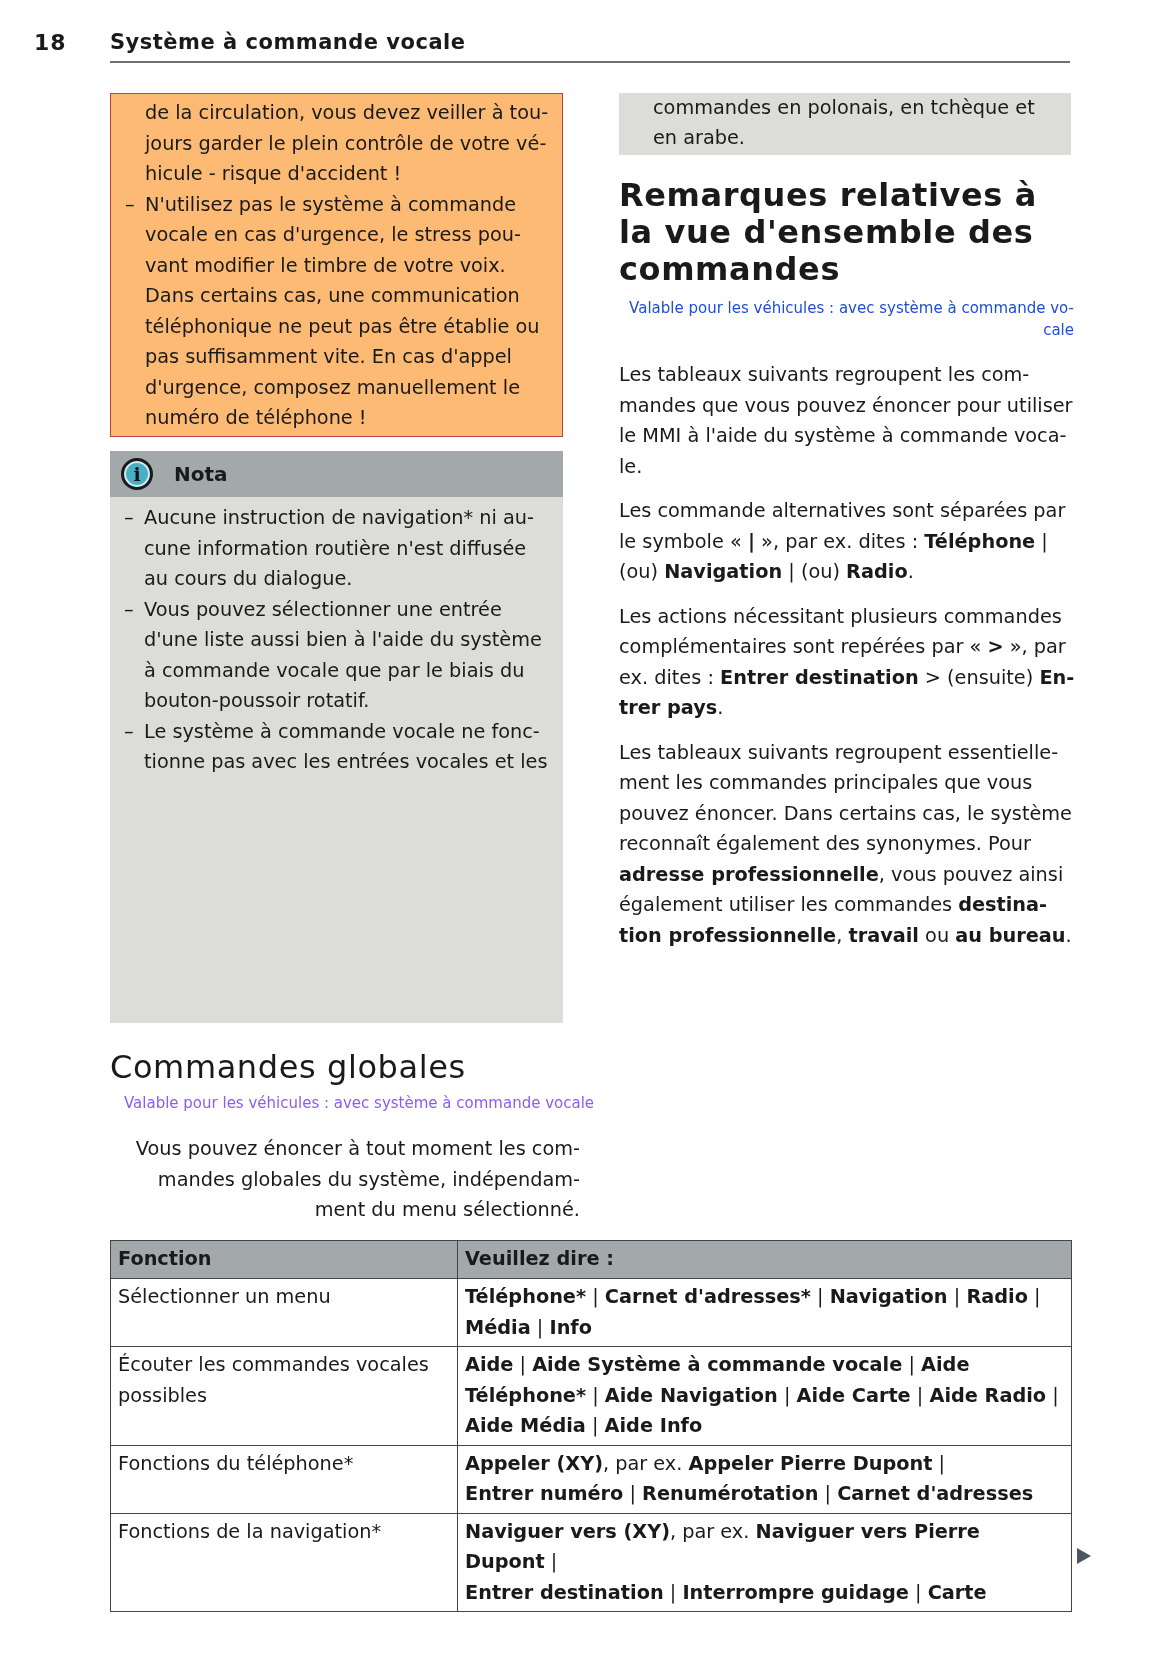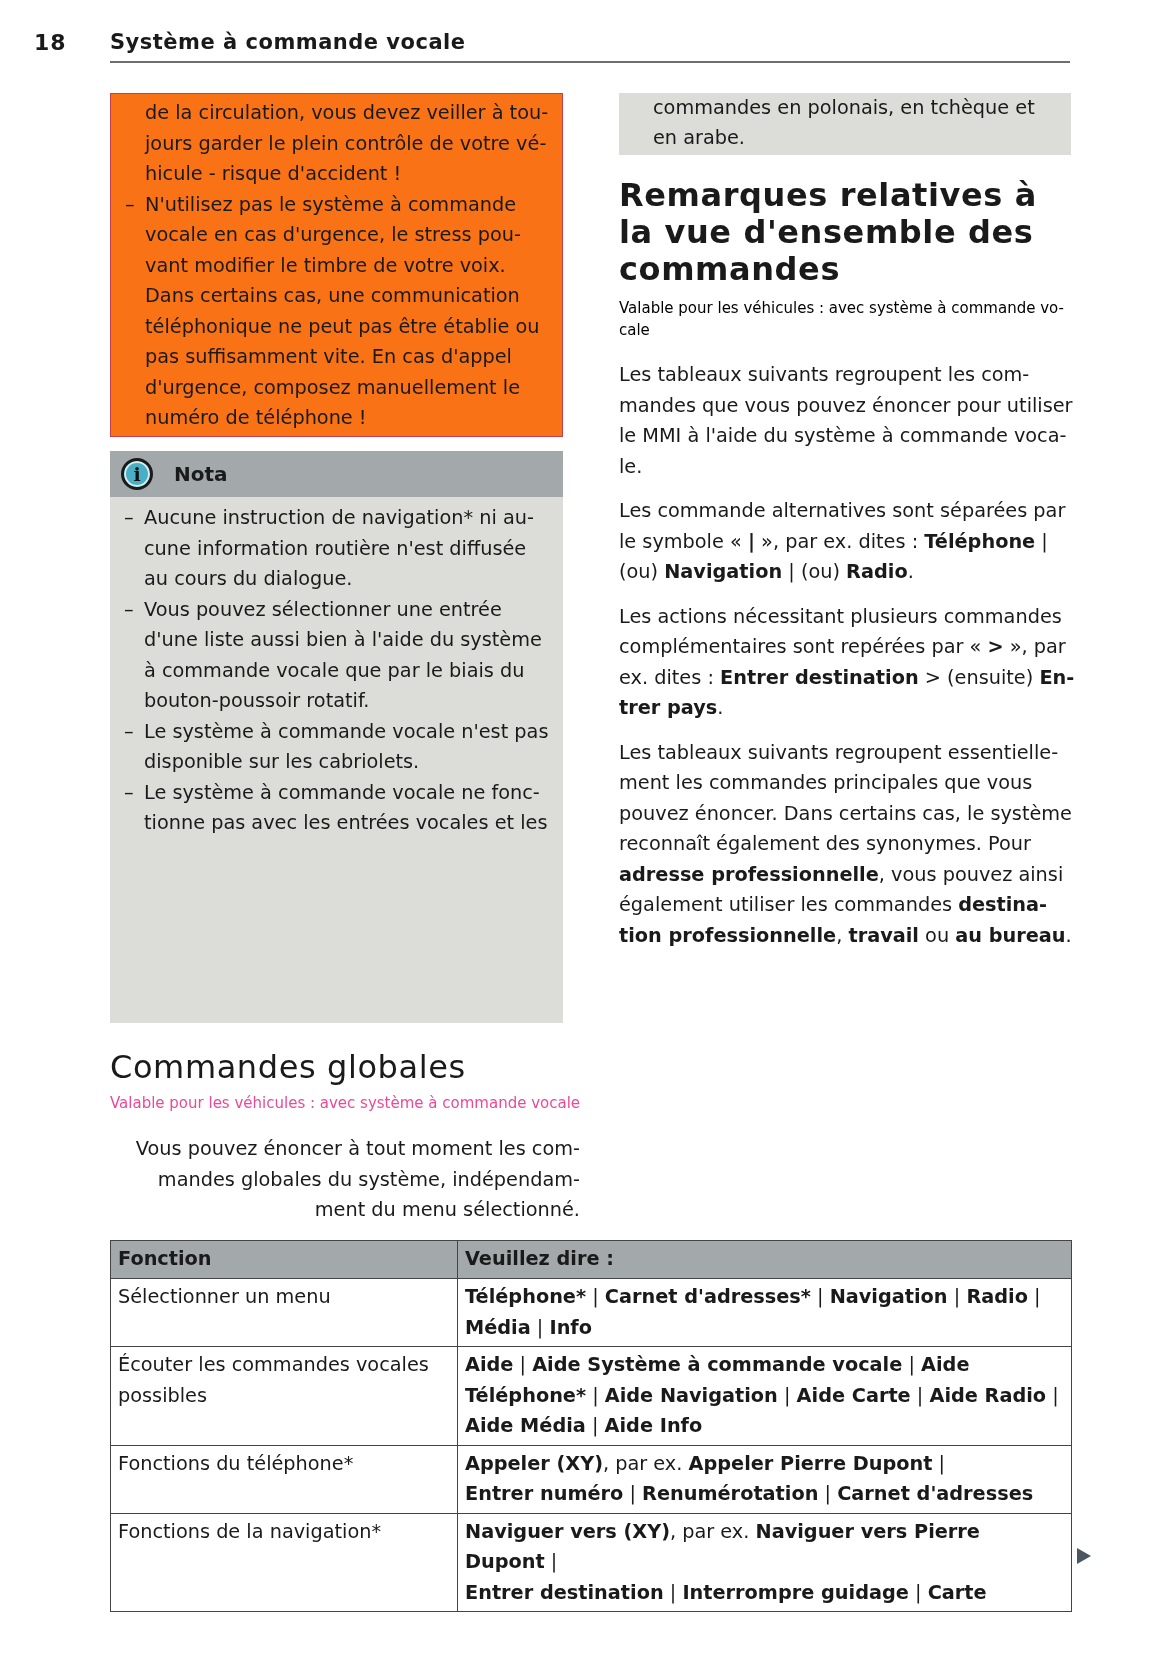--- a/index.html
+++ b/index.html
@@ -7,43 +7,43 @@
   body { position: relative; font-family: "DejaVu Sans", sans-serif; color: #1a1a1a; overflow: hidden; }
 
   .header { position: absolute; left: 0; top: 26px; width: 1165px; height: 40px; }
   .page-num { position: absolute; left: 34px; top: 4px; font-size: 22px; font-weight: bold; letter-spacing: 1px; }
   .chapter { position: absolute; left: 110px; top: 4px; font-size: 21px; font-weight: bold; letter-spacing: 0.5px; }
   .header-rule { position: absolute; left: 110px; top: 35px; width: 960px; height: 2px; background: #6e6e6e; }
 
   .body-text { font-size: 19.3px; line-height: 30.5px; text-align: right; }
 
   
-  .warning-box { position: absolute; left: 110px; top: 93px; width: 453px; height: 344px; background: #f97316; border: 1.5px solid #c0404f; padding: 4px 10px 0 14px; }
+  .warning-box { position: absolute; left: 110px; top: 93px; width: 453px; height: 344px; background: #fdba74; border: 1.5px solid #c0404f; padding: 4px 10px 0 14px; }
   .warning-box p, .nota-body li, .gray-cont p { font-size: 19.3px; line-height: 30.5px; }
   .indent { padding-left: 20px; }
   .dash-item { position: relative; padding-left: 20px; }
   .dash-item::before { content: "–"; position: absolute; left: 0; top: 0; }
 
   
   .nota-header { position: absolute; left: 110px; top: 451px; width: 453px; height: 46px; background: #a3a9aa; }
   .nota-icon { position: absolute; left: 11px; top: 7px; width: 32px; height: 32px; border-radius: 50%; border: 3px solid #1a1a1a; background: #4aaec4; box-shadow: inset 0 0 0 2px #d6eef3; display: flex; align-items: center; justify-content: center; font-family: "DejaVu Serif", serif; font-weight: bold; font-size: 19px; color: #111; }
   .nota-title { position: absolute; left: 64px; top: 11px; font-size: 20px; font-weight: bold; }
   .nota-body { position: absolute; left: 110px; top: 497px; width: 453px; height: 526px; background: #dcdcd8; padding: 6px 10px 0 14px; list-style: none; }
 
   
   .gray-cont { position: absolute; left: 619px; top: 93px; width: 452px; height: 62px; background: #dcdcd8; padding: 0 10px 0 34px; }
   .gray-cont p { line-height: 30px; }
   .h2-right { position: absolute; left: 619px; top: 177px; width: 460px; font-size: 32px; font-weight: bold; line-height: 37px; letter-spacing: 0.6px; }
-  .valid-right { position: absolute; left: 619px; top: 297px; width: 455px; font-size: 15px; line-height: 22px; color: #000000; }
+  .valid-right { position: absolute; left: 619px; top: 297px; width: 455px; font-size: 15px; line-height: 22px; color: #1d4ed8; text-align: right; }
   .right-paras { position: absolute; left: 619px; top: 360px; width: 460px; }
   .right-paras p { font-size: 19.3px; line-height: 30.5px; margin-bottom: 14px; }
 
   
   .h2-left { position: absolute; left: 110px; top: 1048px; font-size: 32px; font-weight: normal; letter-spacing: 0.6px; }
-  .valid-left { position: absolute; left: 110px; top: 1094px; font-size: 15px; color: #ec4899; }
+  .valid-left { position: absolute; left: 124px; top: 1094px; font-size: 15px; color: #8b5cf6; }
   .intro-left { position: absolute; left: 110px; top: 1134px; width: 470px; }
 
   
   .cmd-table { position: absolute; left: 110px; top: 1240px; width: 962px; border-collapse: collapse; font-size: 19.3px; line-height: 30.5px; }
   .cmd-table th, .cmd-table td { border: 1.5px solid #444; text-align: left; vertical-align: top; padding: 3px 7px 3px 7px; }
   .cmd-table th { background: #a3a9aa; font-weight: bold; height: 38px; }
   .cmd-table .col1 { width: 347px; }
   .cmd-table td.say { font-weight: bold; }
   .cmd-table .sep { font-weight: normal; }
 
@@ -65,21 +65,20 @@
   <p class="dash-item" style="padding-right:6px;">N'utilisez pas le système à commande vocale en cas d'urgence, le stress pou-vant modifier le timbre de votre voix. Dans certains cas, une communication téléphonique ne peut pas être établie ou pas suffisamment vite. En cas d'appel d'urgence, composez manuellement le numéro de téléphone !</p>
 </div>
 
 <div class="nota-header">
   <span class="nota-icon">i</span>
   <span class="nota-title">Nota</span>
 </div>
 <ul class="nota-body">
   <li class="dash-item">Aucune instruction de navigation* ni au-cune information routière n'est diffusée au cours du dialogue.</li>
   <li class="dash-item">Vous pouvez sélectionner une entrée d'une liste aussi bien à l'aide du système à commande vocale que par le biais du bouton-poussoir rotatif.</li>
-  <li class="dash-item">Le système à commande vocale n'est pas disponible sur les cabriolets.</li>
   <li class="dash-item">Le système à commande vocale ne fonc-tionne pas avec les entrées vocales et les</li>
 </ul>
 
 <div class="gray-cont">
   <p style="padding-top:0;">commandes en polonais, en tchèque et en arabe.</p>
 </div>
 
 <h2 class="h2-right">Remarques relatives à la vue d'ensemble des commandes</h2>
 <div class="valid-right">Valable pour les véhicules : avec système à commande vo-cale</div>
 

